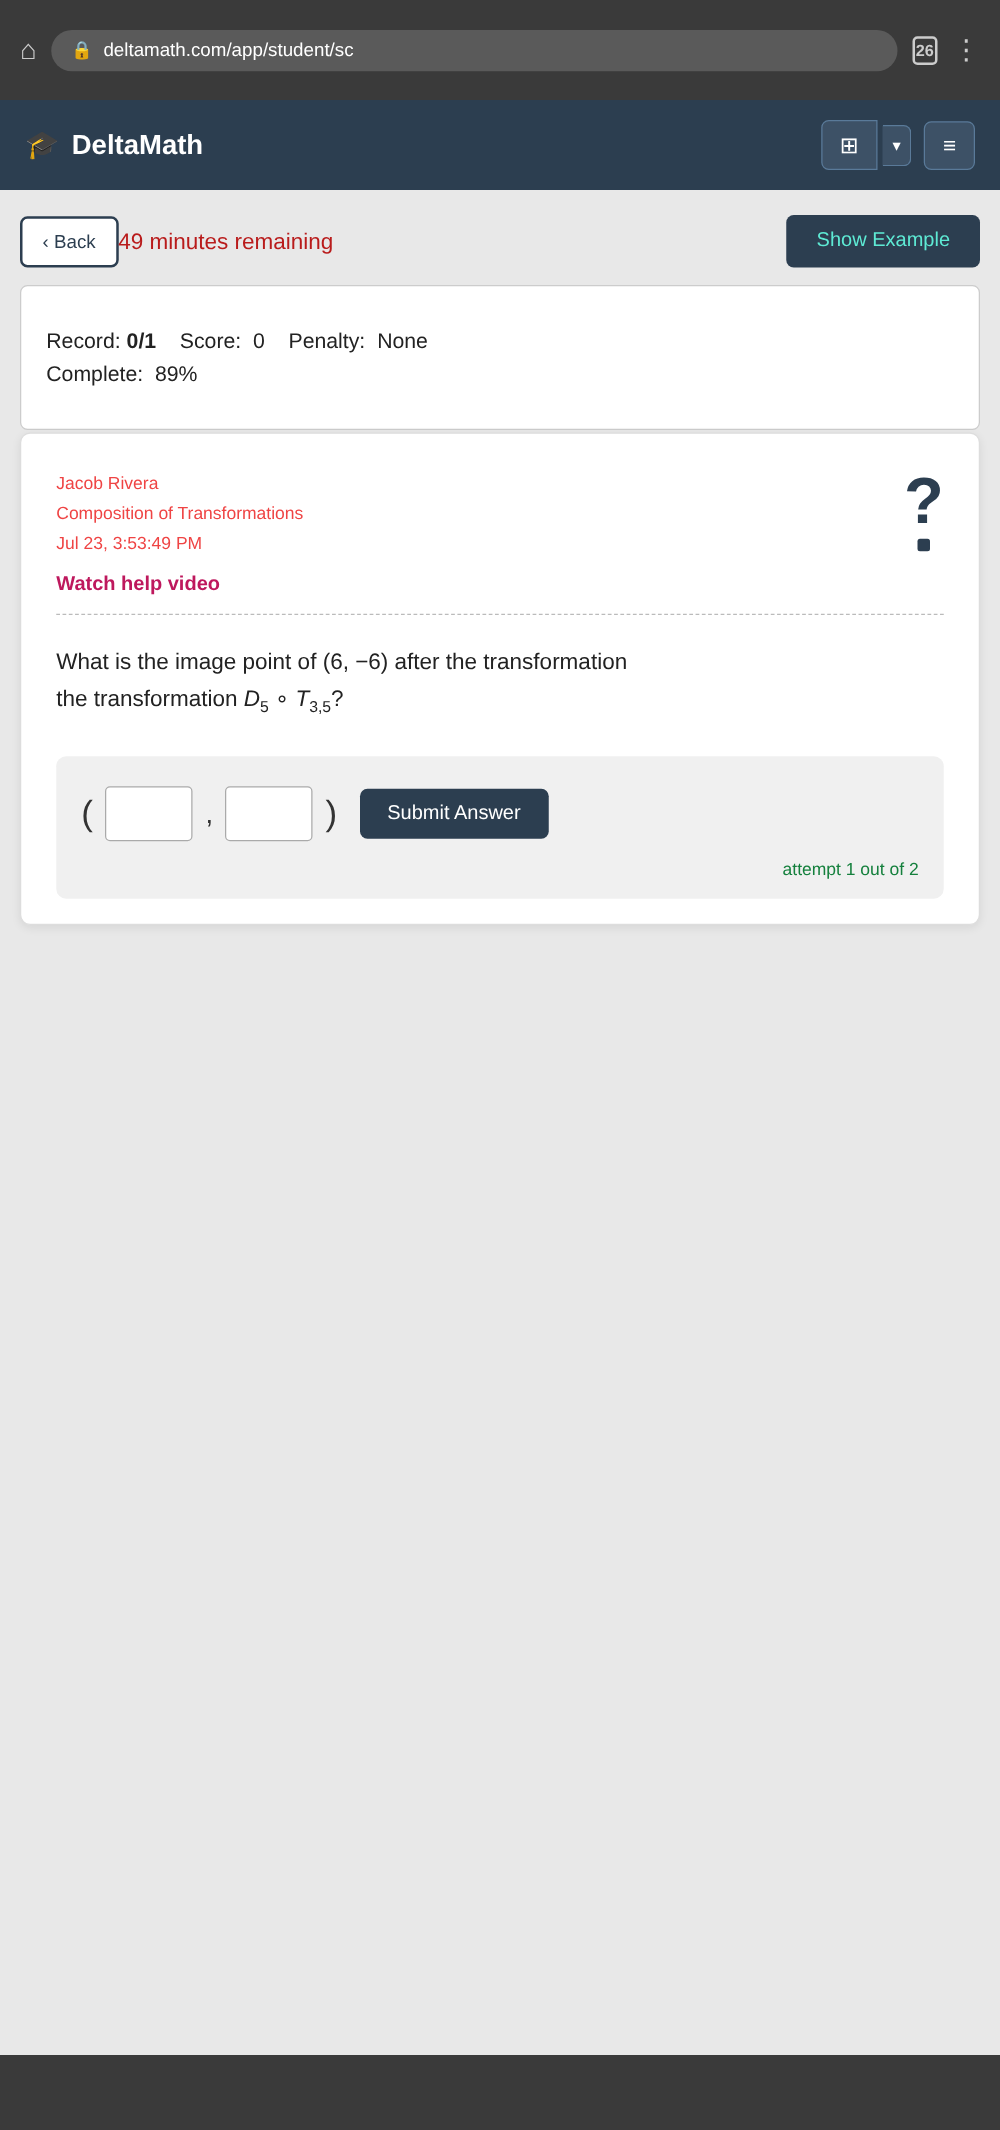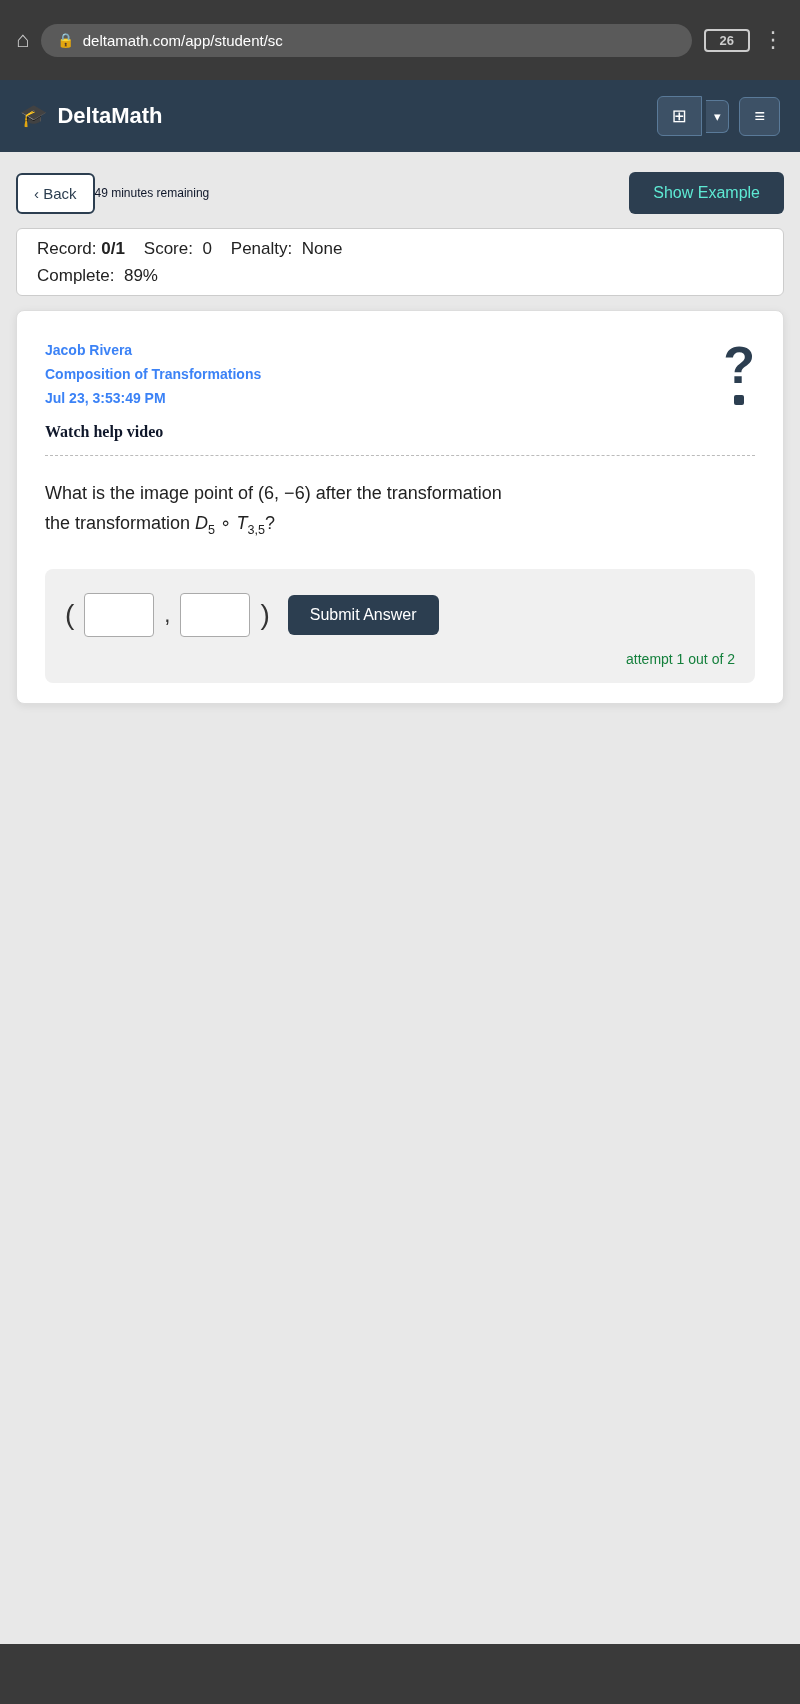--- a/index.html
+++ b/index.html
@@ -38,21 +38,21 @@
       align-items: center;
       gap: 8px;
     }
     .lock-icon { font-size: 14px; }
     .tab-count {
       background: transparent;
       border: 2px solid #ccc;
       border-radius: 4px;
       color: #ccc;
       font-size: 13px;
-      padding: 2px 14px;
+      padding: 2px 1px;
       font-weight: bold;
     }
     .menu-dots {
       color: #ccc;
       font-size: 22px;
       cursor: pointer;
     }
 
     
     .app-header {
@@ -129,41 +129,41 @@
       border: 2px solid #2c3e50;
       border-radius: 6px;
       color: #2c3e50;
       padding: 10px 16px;
       font-size: 15px;
       cursor: pointer;
       white-space: nowrap;
     }
     .timer-text {
       flex: 1;
-      font-size: 12px;
-      color: #0f172a;
+      font-size: 18px;
+      color: #b91c1c;
     }
     .show-example-btn {
       background: #2c3e50;
       color: #5eead4;
       border: none;
       border-radius: 6px;
       padding: 12px 24px;
       font-size: 16px;
       cursor: pointer;
       white-space: nowrap;
     }
 
     
     .record-card {
       background: #fff;
       border: 1px solid #ccc;
       border-radius: 6px;
-      padding: 6px 20px;
-      margin-bottom: 14px;
+      padding: 30px 20px;
+      margin-bottom: 2px;
       font-size: 17px;
       color: #222;
       line-height: 1.6;
     }
     .record-bold { font-weight: bold; }
 
     
     .question-card {
       background: #fff;
       border: 1px solid #ddd;
@@ -172,46 +172,44 @@
       box-shadow: 0 2px 8px rgba(0,0,0,0.08);
     }
     .question-header {
       display: flex;
       justify-content: space-between;
       align-items: flex-start;
       margin-bottom: 4px;
     }
     .student-info {
       font-size: 14px;
-      color: #3b82f6;
+      color: #ef4444;
       line-height: 1.7;
-      font-weight: bold;
     }
     .help-icon {
       font-size: 52px;
       color: #2c3e50;
       font-weight: bold;
       line-height: 1;
       display: flex;
       flex-direction: column;
       align-items: center;
     }
     .help-icon-bar {
       width: 10px;
       height: 10px;
       background: #2c3e50;
       border-radius: 2px;
       margin-top: 4px;
     }
     .watch-help {
       font-weight: bold;
       font-size: 16px;
-      color: #0f172a;
+      color: #be185d;
       margin: 12px 0 14px 0;
-      font-family: Liberation Serif, serif;
     }
     .divider {
       border: none;
       border-top: 1px dashed #bbb;
       margin: 14px 0 22px 0;
     }
     .question-text {
       font-size: 18px;
       color: #222;
       line-height: 1.7;

